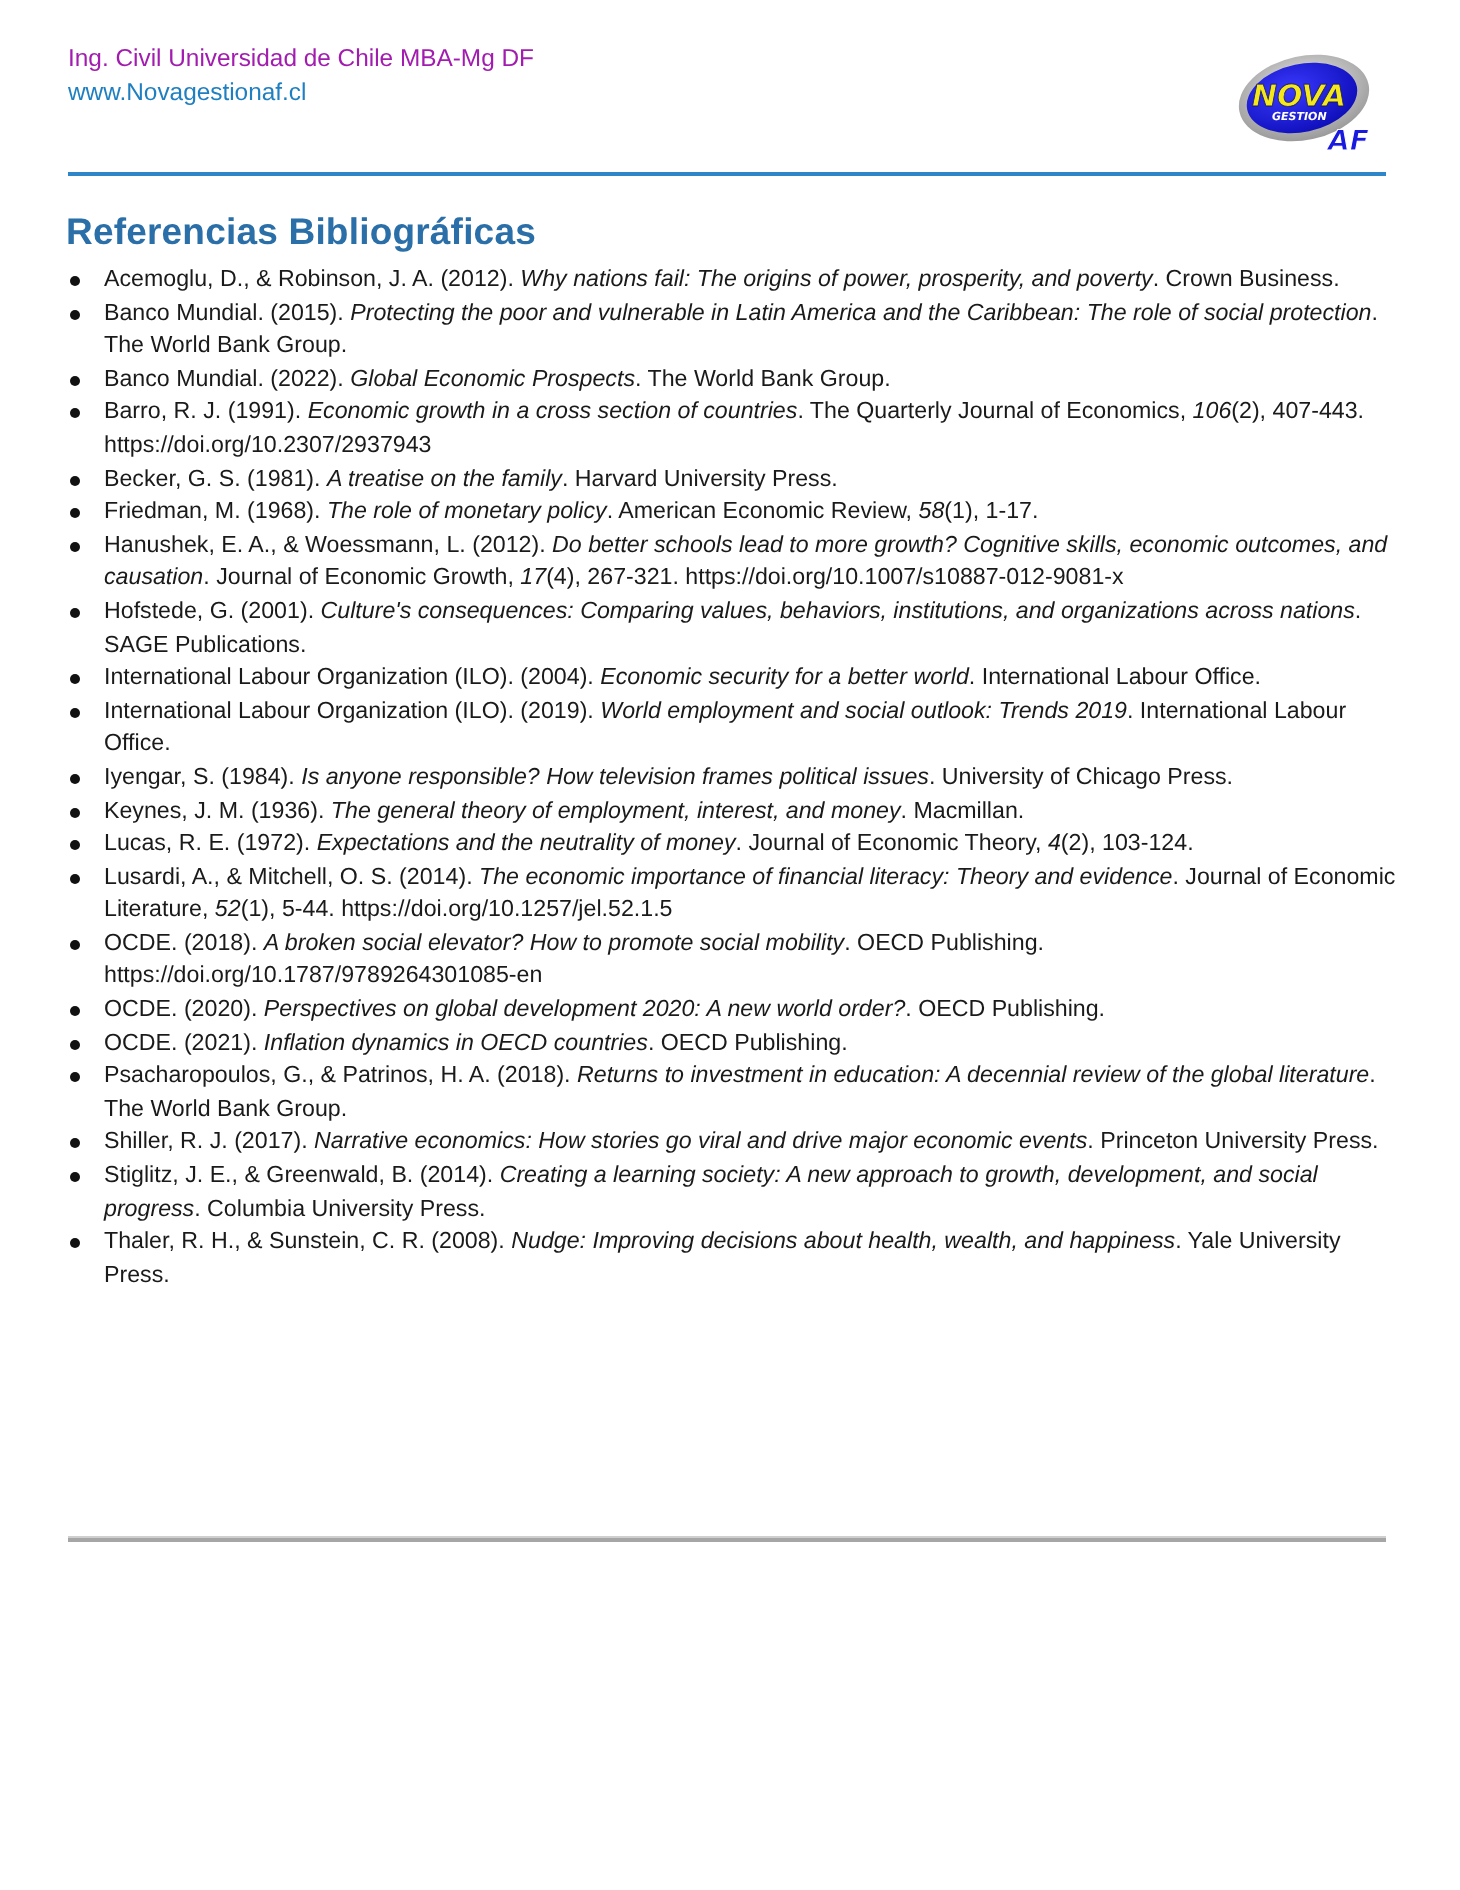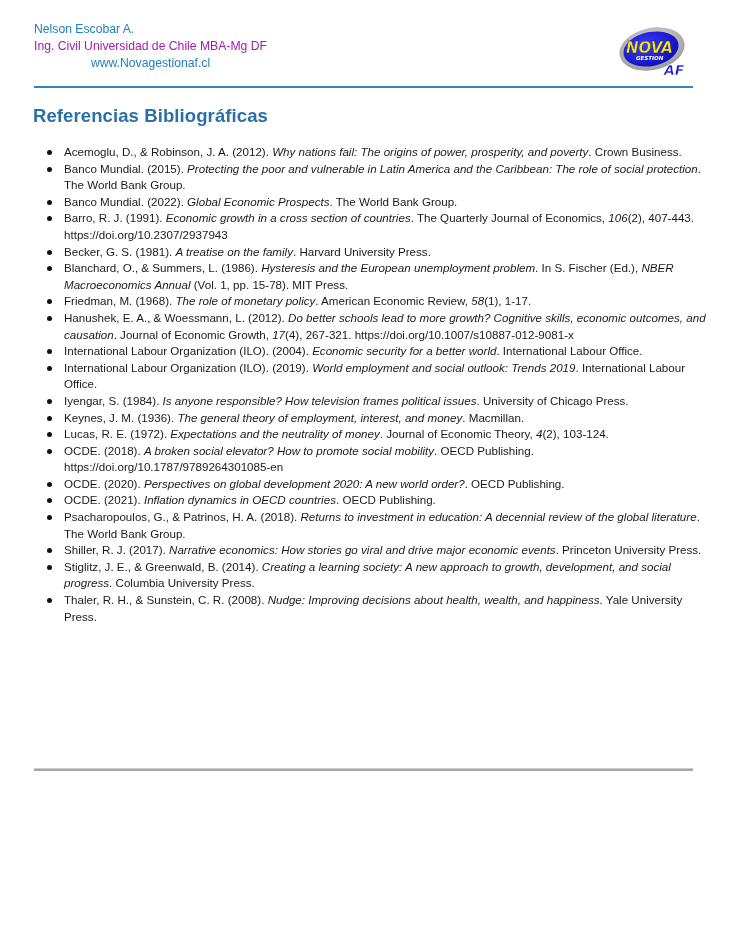--- a/index.html
+++ b/index.html
@@ -1,39 +1,38 @@
 <!DOCTYPE html>
 <html><head>
 <meta charset="utf-8">
 <style>
   html, body { margin:0; padding:0; background:#ffffff; }
   body { width:730px; height:945px; position:relative; overflow:hidden;
          font-family:"Liberation Sans", "DejaVu Sans", sans-serif; color:#1a1a1a; }
   .header { position:absolute; left:34px; top:21px; font-size:12.2px; line-height:17px; }
   .header .name { color:#1f7fc0; }
   .header .title { color:#a21caf; }
-  .header .web { color:#1f7fc0; text-decoration:none; display:block;text-align:center; }
+  .header .web { color:#1f7fc0; text-decoration:none; display:block; }
   .logo { position:absolute; left:618px; top:26px; width:72px; height:52px; }
   .rule-top { position:absolute; left:34px; top:86px; width:659px; height:2px; background:#2e86c9; }
   .section-title { position:absolute; left:33px; top:105px; font-size:18.5px; color:#2a6fa8;
                    font-weight:bold; margin:0; letter-spacing:0.1px; }
-  ul.refs { position:absolute; left:34px; top:132px; width:665px; margin:12px; padding:0; list-style:none;
+  ul.refs { position:absolute; left:34px; top:132px; width:665px; margin:0; padding:0; list-style:none;
             font-size:11.6px; line-height:16.6px; color:#1a1a1a; }
   ul.refs li { position:relative; padding-left:18px; }
   ul.refs li::before { content:""; position:absolute; left:1px; top:6px; width:5px; height:5px;
                        border-radius:50%; background:#111; }
   ul.refs i { font-style:italic; }
   .rule-bottom { position:absolute; left:34px; top:768px; width:659px; height:3px;
                  background:#a6a6a6; border-top:1px solid #cfcfcf; box-sizing:border-box; }
 </style>
 </head>
 <body>
 
 <div class="header">
-  <div class="name">Nelson Escobar A.</div>
   <div class="title">Ing. Civil Universidad de Chile MBA-Mg DF</div>
   <a class="web">www.Novagestionaf.cl</a>
 </div>
 
 <div class="logo">
   <svg width="72" height="52" viewBox="0 0 72 52">
     <defs>
       <radialGradient id="ring" cx="50%" cy="40%" r="60%">
         <stop offset="0%" stop-color="#f2f2f2"></stop>
         <stop offset="100%" stop-color="#9a9a9a"></stop>
@@ -54,28 +53,29 @@
 <div class="rule-top"></div>
 
 <h1 class="section-title">Referencias Bibliográficas</h1>
 
 <ul class="refs" id="refs">
     <li><span>Acemoglu, D., &amp; Robinson, J. A. (2012). </span><i>Why nations fail: The origins of power, prosperity, and poverty</i><span>. Crown Business.</span></li>
     <li><span>Banco Mundial. (2015). </span><i>Protecting the poor and vulnerable in Latin America and the Caribbean: The role of social protection</i><span>. The World Bank Group.</span></li>
     <li><span>Banco Mundial. (2022). </span><i>Global Economic Prospects</i><span>. The World Bank Group.</span></li>
     <li><span>Barro, R. J. (1991). </span><i>Economic growth in a cross section of countries</i><span>. The Quarterly Journal of Economics, </span><i>106</i><span>(2), 407-443. https://doi.org/10.2307/2937943</span></li>
     <li><span>Becker, G. S. (1981). </span><i>A treatise on the family</i><span>. Harvard University Press.</span></li>
-    <li><span>Blanchard, O., &amp; Summers, L. (1986). </span><i>Hysteresis and the European unemployment problem</i><span>. In S. Fischer (Ed.), </span><i>NBER Macroeconomics Annual</i><span> (Vol. 1, pp. 15-78). MIT Press.</span></li>
     <li><span>Friedman, M. (1968). </span><i>The role of monetary policy</i><span>. American Economic Review, </span><i>58</i><span>(1), 1-17.</span></li>
     <li><span>Hanushek, E. A., &amp; Woessmann, L. (2012). </span><i>Do better schools lead to more growth? Cognitive skills, economic outcomes, and causation</i><span>. Journal of Economic Growth, </span><i>17</i><span>(4), 267-321. https://doi.org/10.1007/s10887-012-9081-x</span></li>
+    <li><span>Hofstede, G. (2001). </span><i>Culture's consequences: Comparing values, behaviors, institutions, and organizations across nations</i><span>. SAGE Publications.</span></li>
     <li><span>International Labour Organization (ILO). (2004). </span><i>Economic security for a better world</i><span>. International Labour Office.</span></li>
     <li><span>International Labour Organization (ILO). (2019). </span><i>World employment and social outlook: Trends 2019</i><span>. International Labour Office.</span></li>
     <li><span>Iyengar, S. (1984). </span><i>Is anyone responsible? How television frames political issues</i><span>. University of Chicago Press.</span></li>
     <li><span>Keynes, J. M. (1936). </span><i>The general theory of employment, interest, and money</i><span>. Macmillan.</span></li>
     <li><span>Lucas, R. E. (1972). </span><i>Expectations and the neutrality of money</i><span>. Journal of Economic Theory, </span><i>4</i><span>(2), 103-124.</span></li>
+    <li><span>Lusardi, A., &amp; Mitchell, O. S. (2014). </span><i>The economic importance of financial literacy: Theory and evidence</i><span>. Journal of Economic Literature, </span><i>52</i><span>(1), 5-44. https://doi.org/10.1257/jel.52.1.5</span></li>
     <li><span>OCDE. (2018). </span><i>A broken social elevator? How to promote social mobility</i><span>. OECD Publishing. https://doi.org/10.1787/9789264301085-en</span></li>
     <li><span>OCDE. (2020). </span><i>Perspectives on global development 2020: A new world order?</i><span>. OECD Publishing.</span></li>
     <li><span>OCDE. (2021). </span><i>Inflation dynamics in OECD countries</i><span>. OECD Publishing.</span></li>
     <li><span>Psacharopoulos, G., &amp; Patrinos, H. A. (2018). </span><i>Returns to investment in education: A decennial review of the global literature</i><span>. The World Bank Group.</span></li>
     <li><span>Shiller, R. J. (2017). </span><i>Narrative economics: How stories go viral and drive major economic events</i><span>. Princeton University Press.</span></li>
     <li><span>Stiglitz, J. E., &amp; Greenwald, B. (2014). </span><i>Creating a learning society: A new approach to growth, development, and social progress</i><span>. Columbia University Press.</span></li>
     <li><span>Thaler, R. H., &amp; Sunstein, C. R. (2008). </span><i>Nudge: Improving decisions about health, wealth, and happiness</i><span>. Yale University Press.</span></li>
   </ul>
 
 <div class="rule-bottom"></div>

